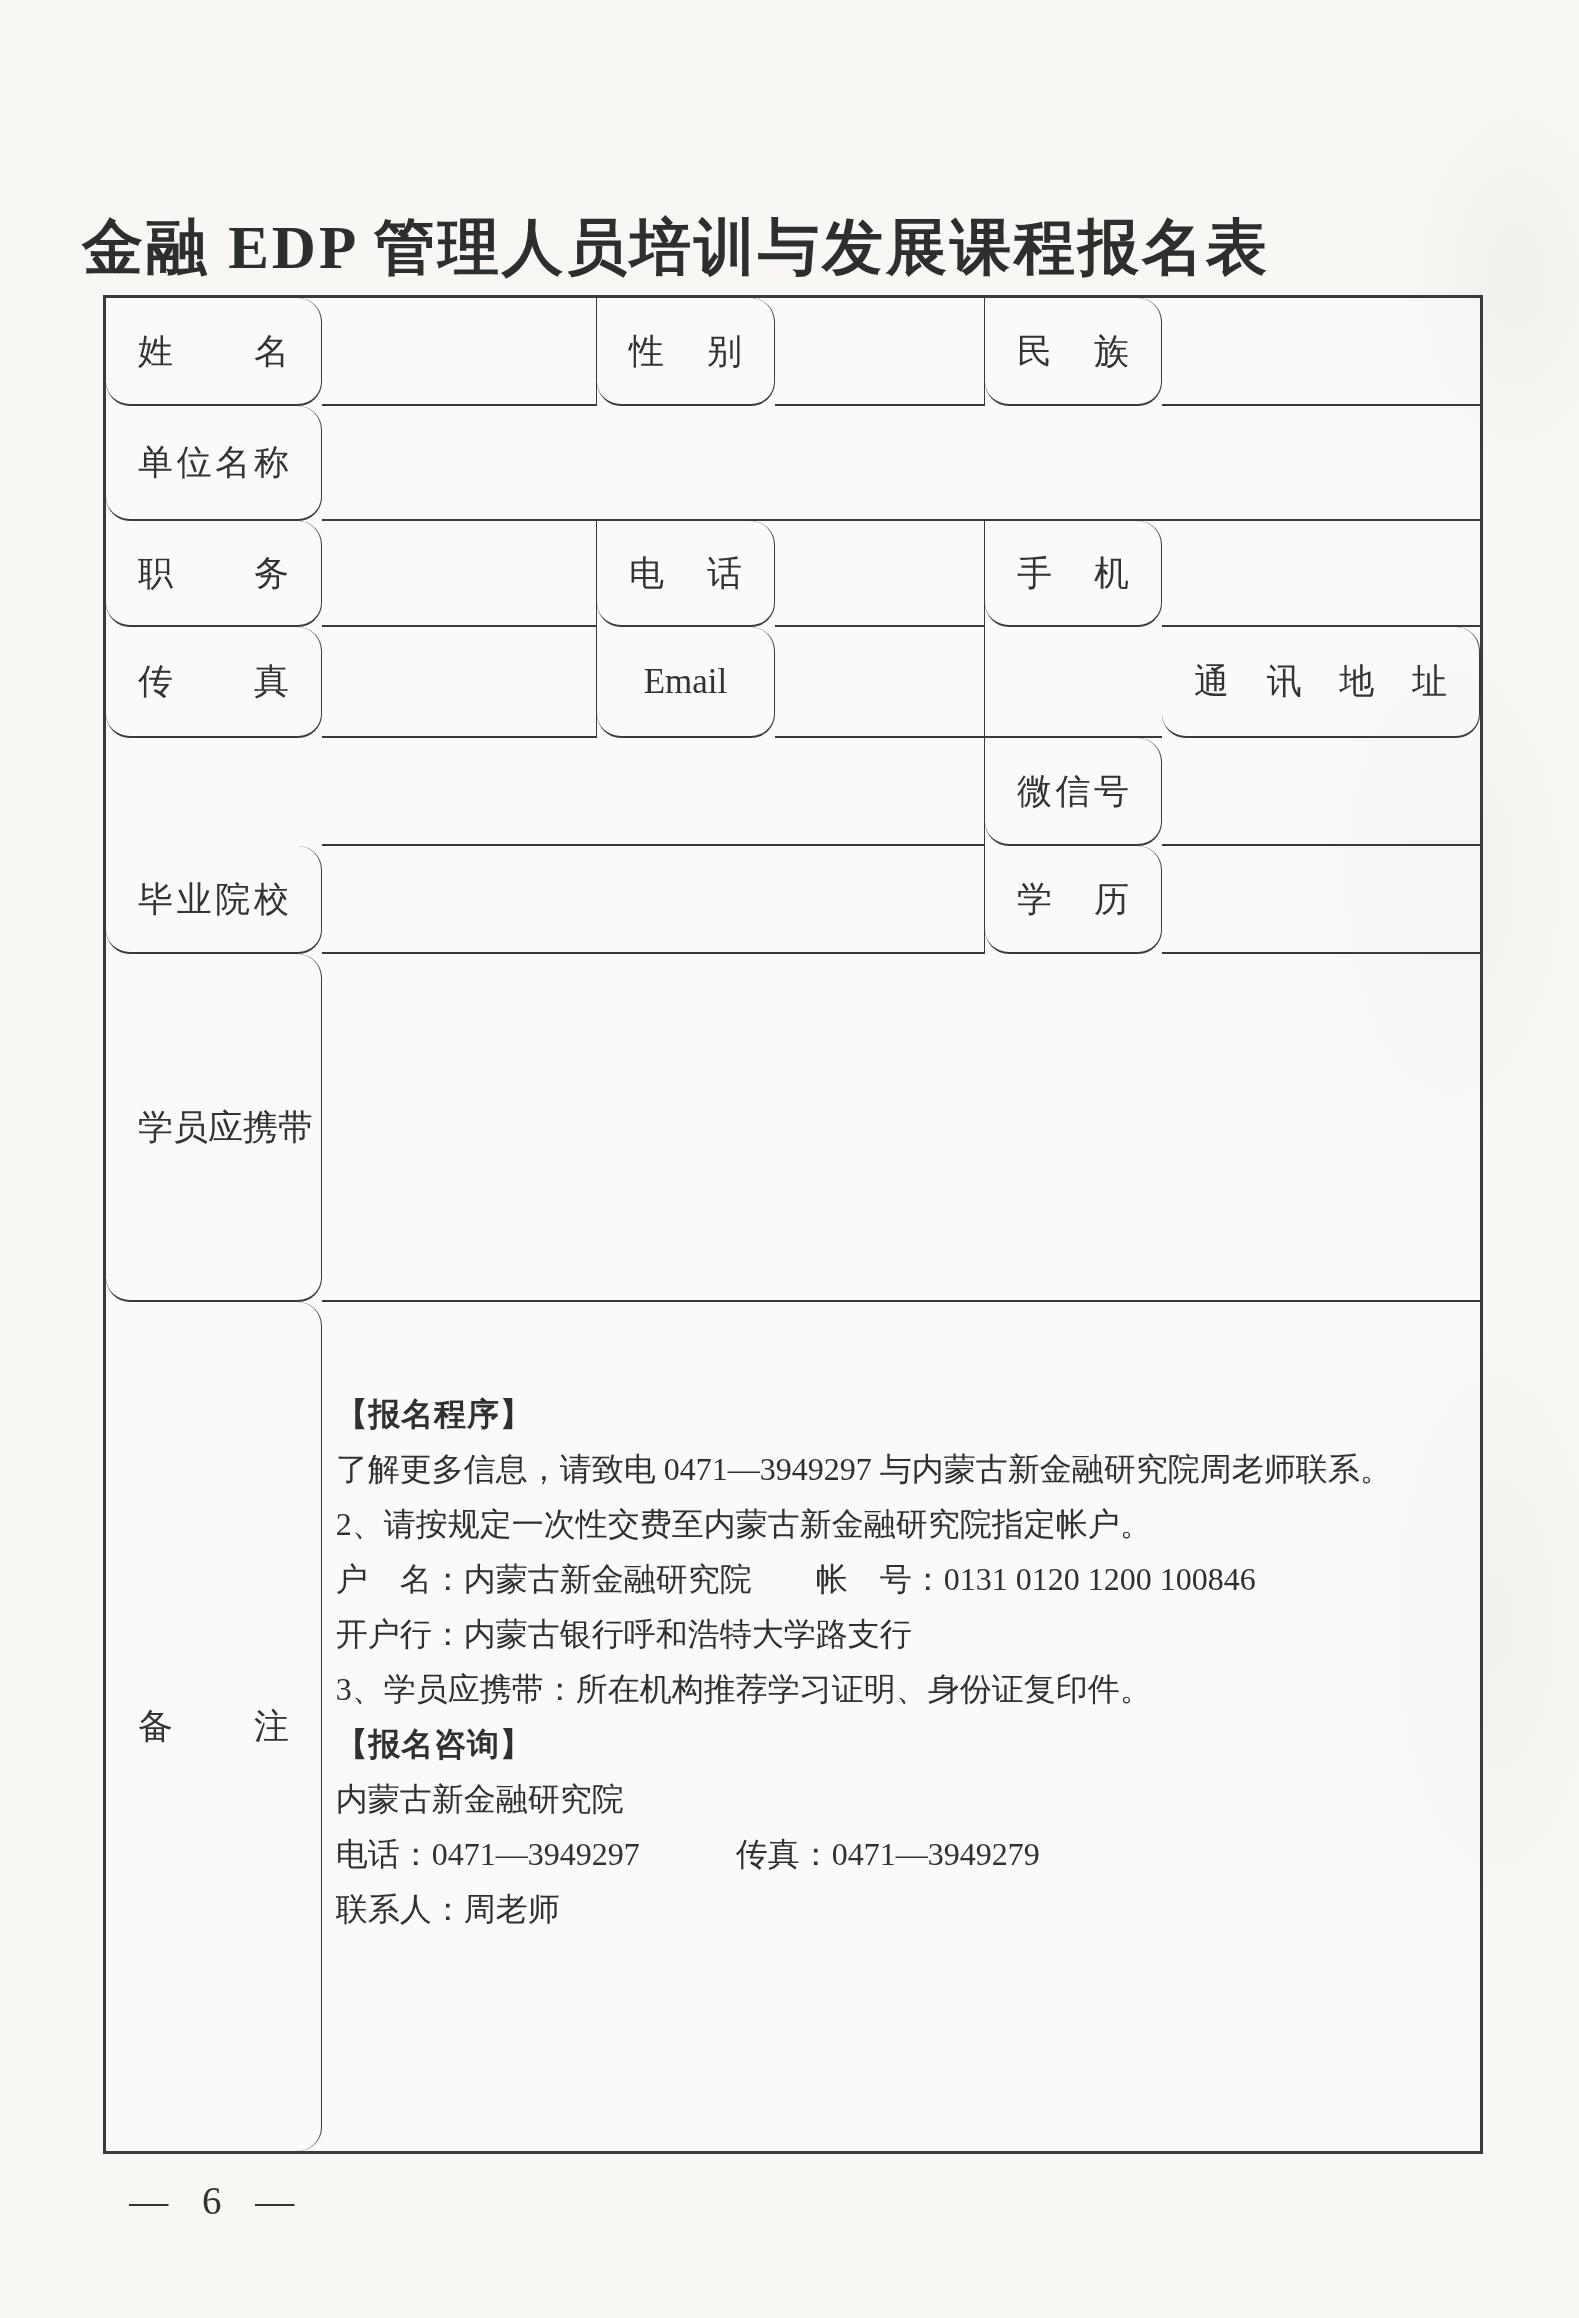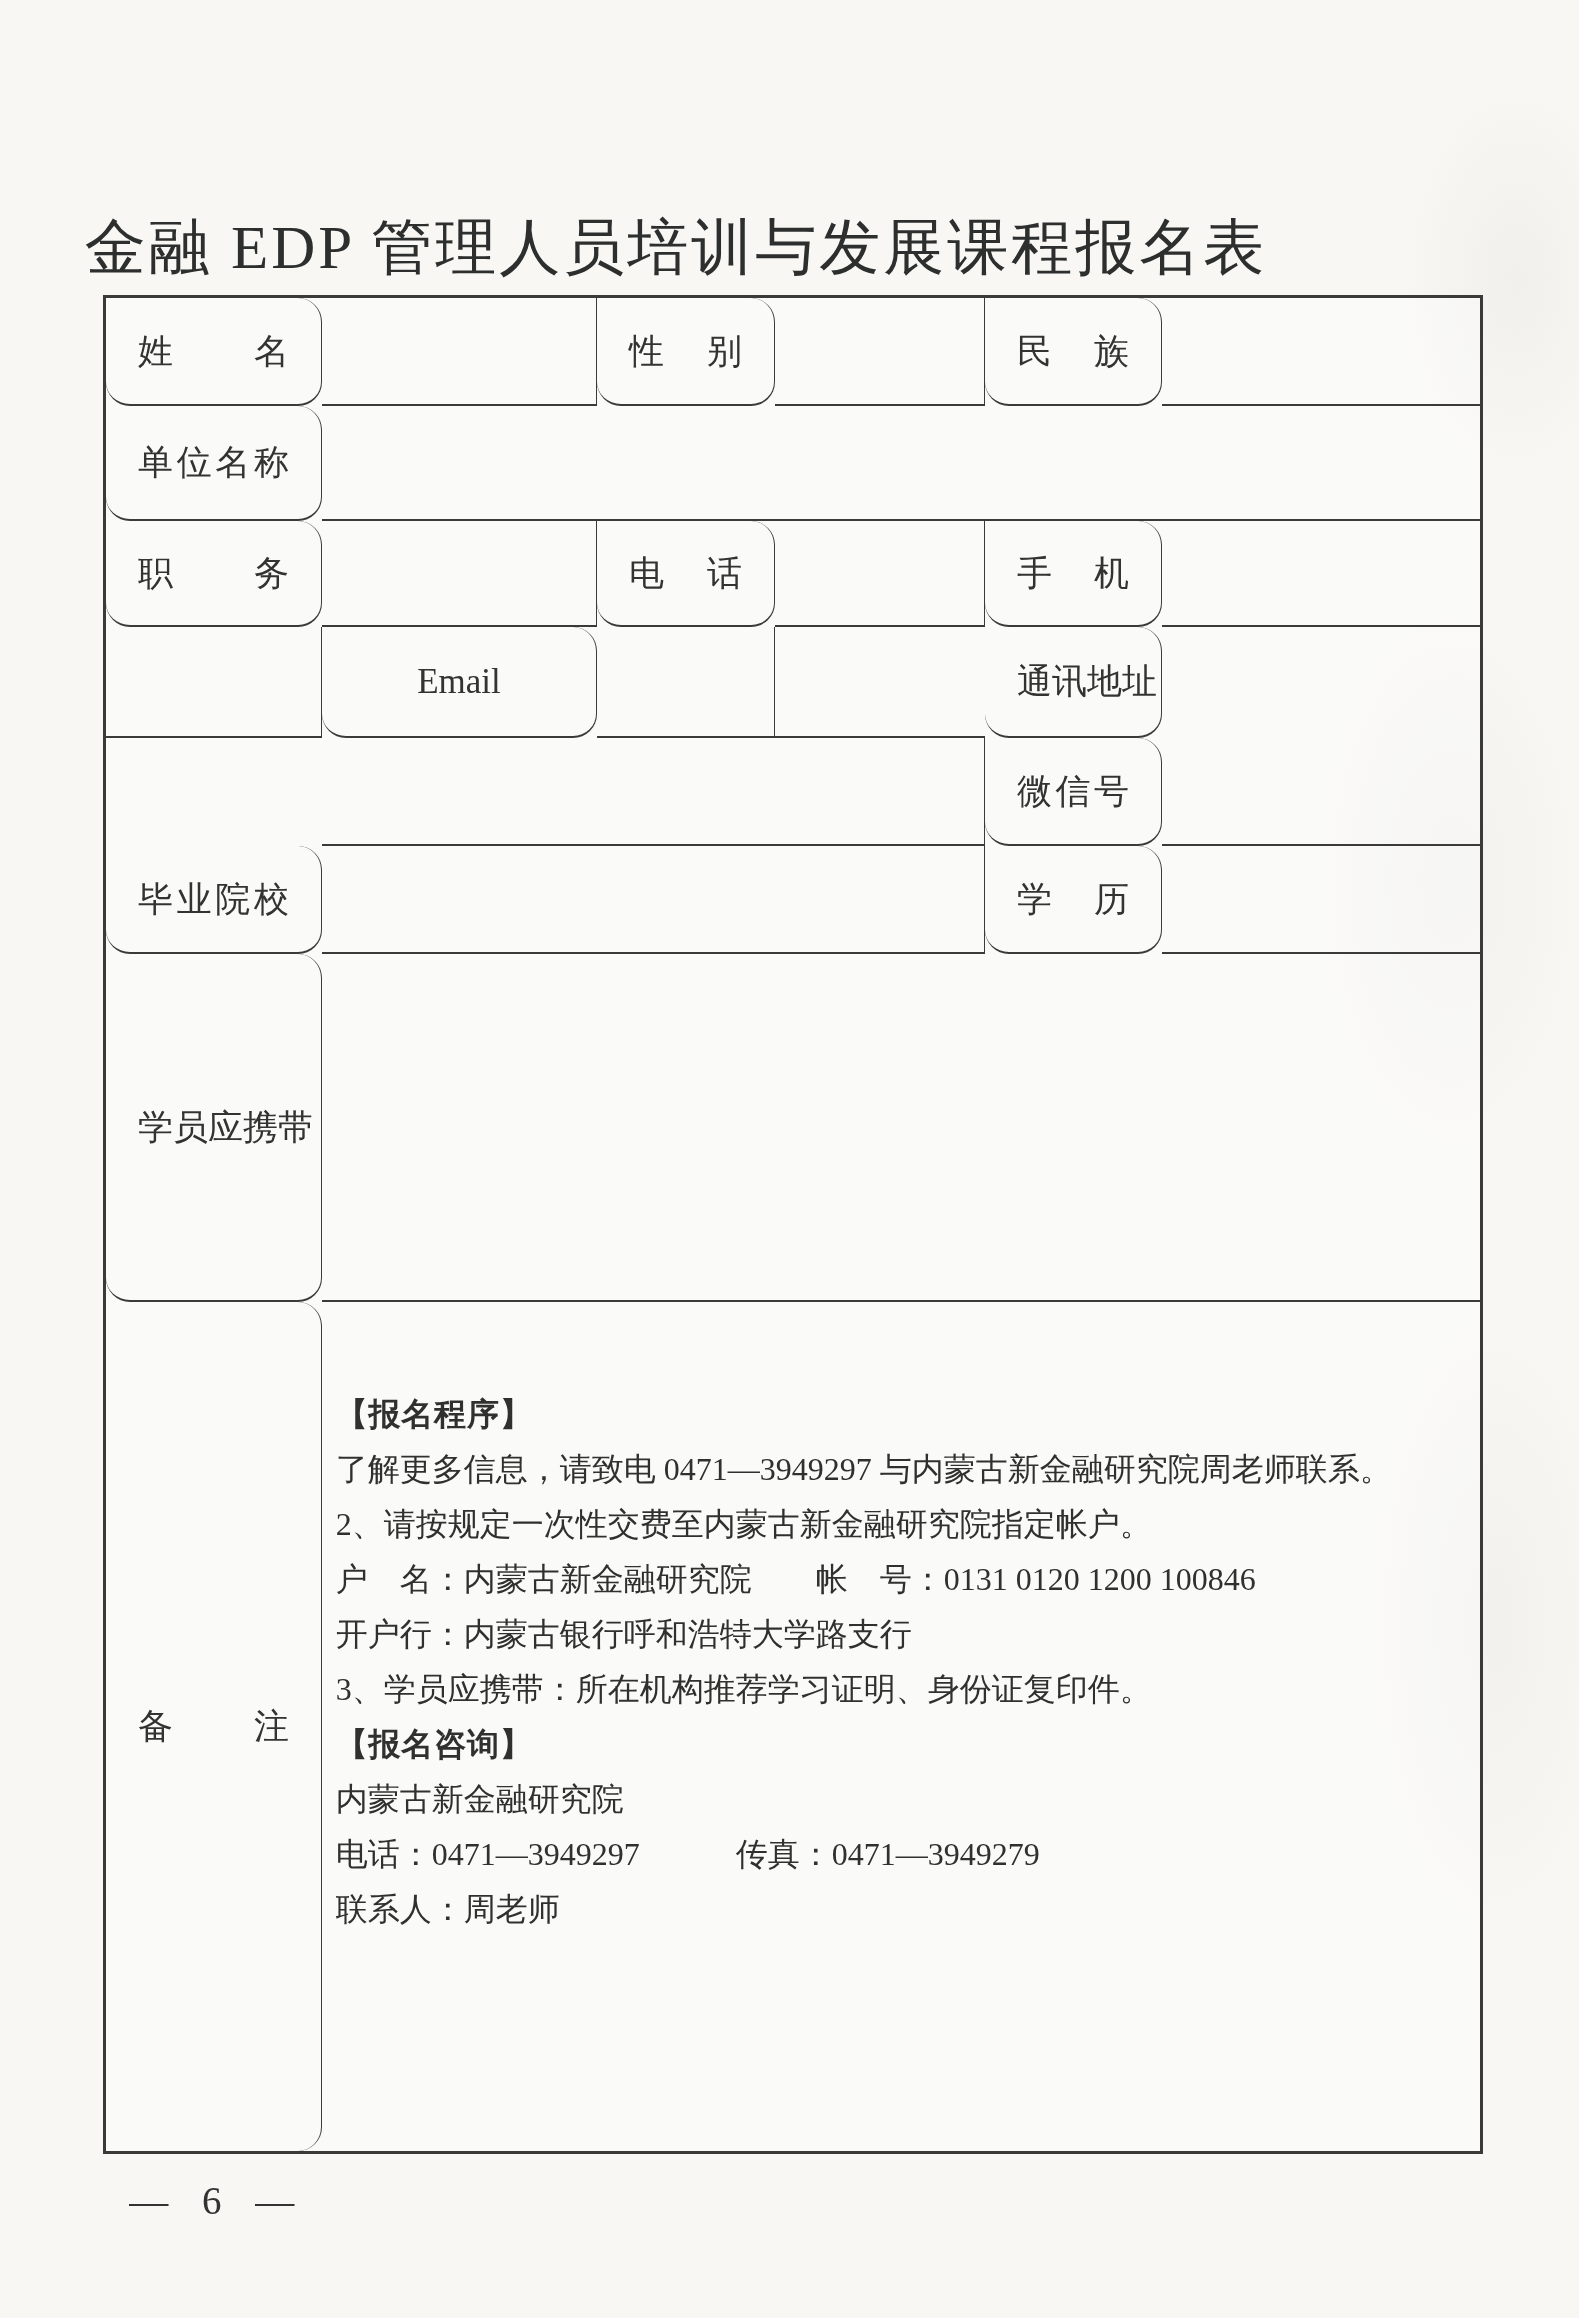--- a/index.html
+++ b/index.html
@@ -19,21 +19,21 @@
       radial-gradient(167px 289px at 85% 12%, rgba(120,120,115,0.06), transparent 70%),
       radial-gradient(197px 395px at 70% 38%, rgba(120,120,115,0.05), transparent 70%),
       radial-gradient(182px 456px at 80% 70%, rgba(120,120,115,0.05), transparent 70%);
     pointer-events:none;
   }
   .title {
     position:absolute;
     left:0; top:207px; width:1352px;
     text-align:center;
     font-size:61px;
-    font-weight:400;
+    font-weight:700;
     letter-spacing:3px;
     color:#2c2f2d;
   }
   .form-table {
     position:absolute;
     left:103px; top:295px;
     width:1380px; height:1859px;
     display:grid;
     grid-template-columns:216px 275px 178px 210px 177px 1fr;
     grid-template-rows:108px 115px 106px 111px 108px 108px 348px 1fr;
@@ -120,20 +120,23 @@
   <div class="cell"></div>
   <div class="cell label-cell">
     <span class="spread">电 话</span>
   </div>
   <div class="cell"></div>
   <div class="cell label-cell">
     <span class="spread">手 机</span>
   </div>
   <div class="cell last-col"></div>
 
+  <div class="cell label-cell">
+    <span class="spread">传 真</span>
+  </div>
   <div class="cell"></div>
   <div class="cell label-cell">
     <span class="spread center">Email</span>
   </div>
   <div class="cell"></div>
   <div class="cell last-col"></div>
 
   <div class="cell label-cell">
     <span class="spread">通讯地址</span>
   </div>

